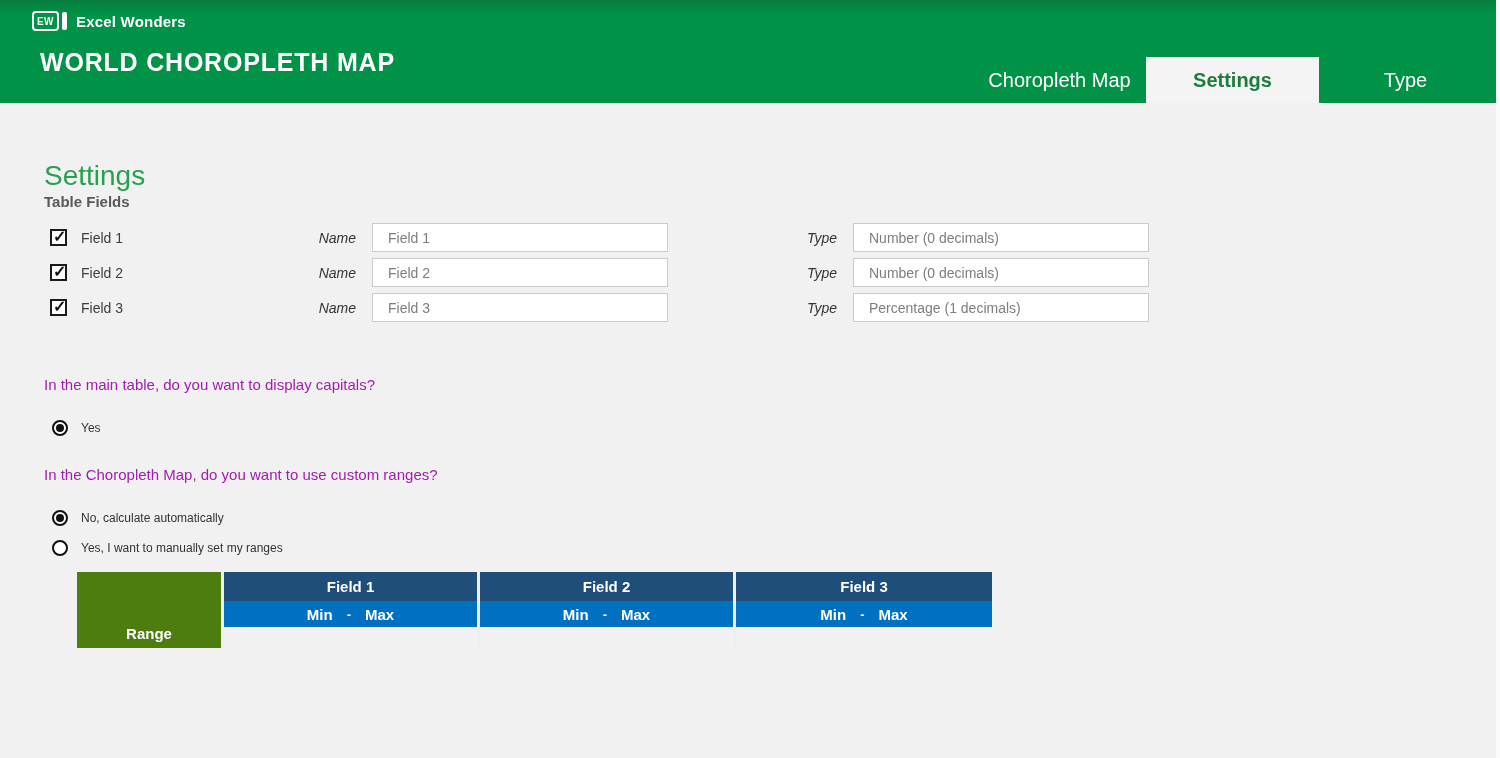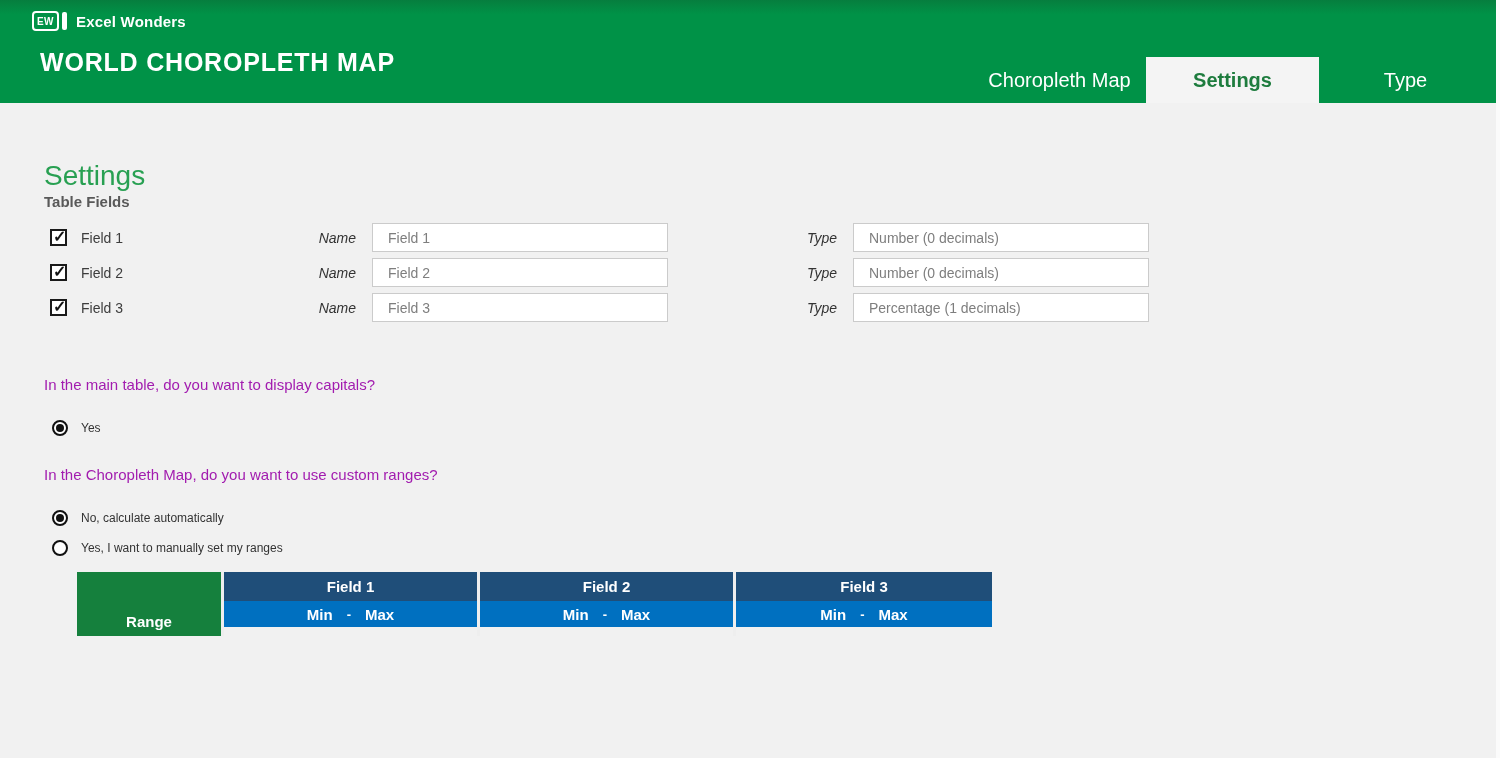--- a/index.html
+++ b/index.html
@@ -74,21 +74,21 @@
   }
   .radio.selected::after {
     content:""; position:absolute; left:2px; top:2px; width:8px; height:8px;
     border-radius:50%; background:#111111;
   }
   .radio-label { margin-left:13px; color:#333333; font-size:12px; }
 
   
   .ranges-table { display:flex; margin-left:33px; margin-top:16px; }
   .range-col {
-    width:147px; height:64px; background:#15803d; border-right:3px solid #eeeeee;
+    width:147px; height:76px; background:#4d7c0f; border-right:3px solid #eeeeee;
     display:flex; flex-direction:column; justify-content:flex-end;
   }
   .range-col .range-label {
     height:29px; line-height:29px; text-align:center;
     color:#ffffff; font-size:15px; font-weight:bold;
   }
   .field-col { width:256px; border-right:3px solid #eeeeee; }
   .field-col.last { border-right:none; }
   .fc-top {
     height:29px; background:#1f4e79; display:flex; align-items:center; justify-content:center;

